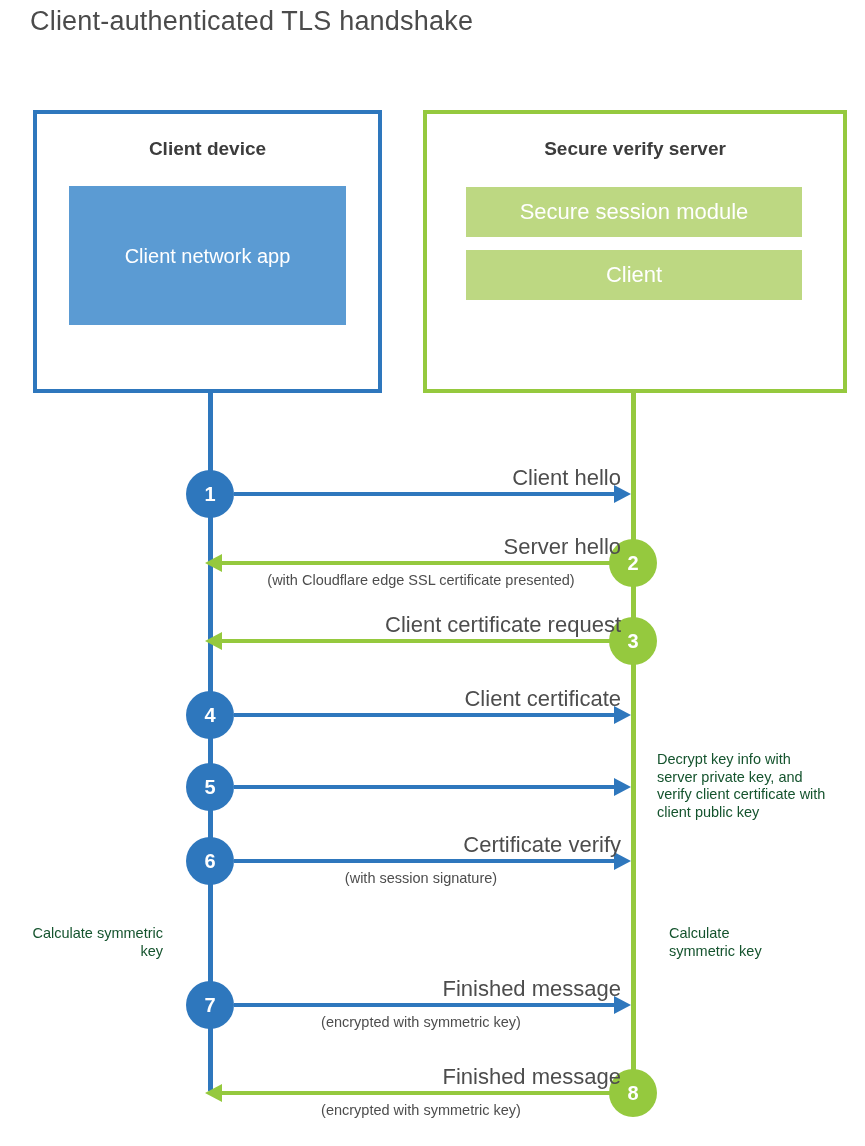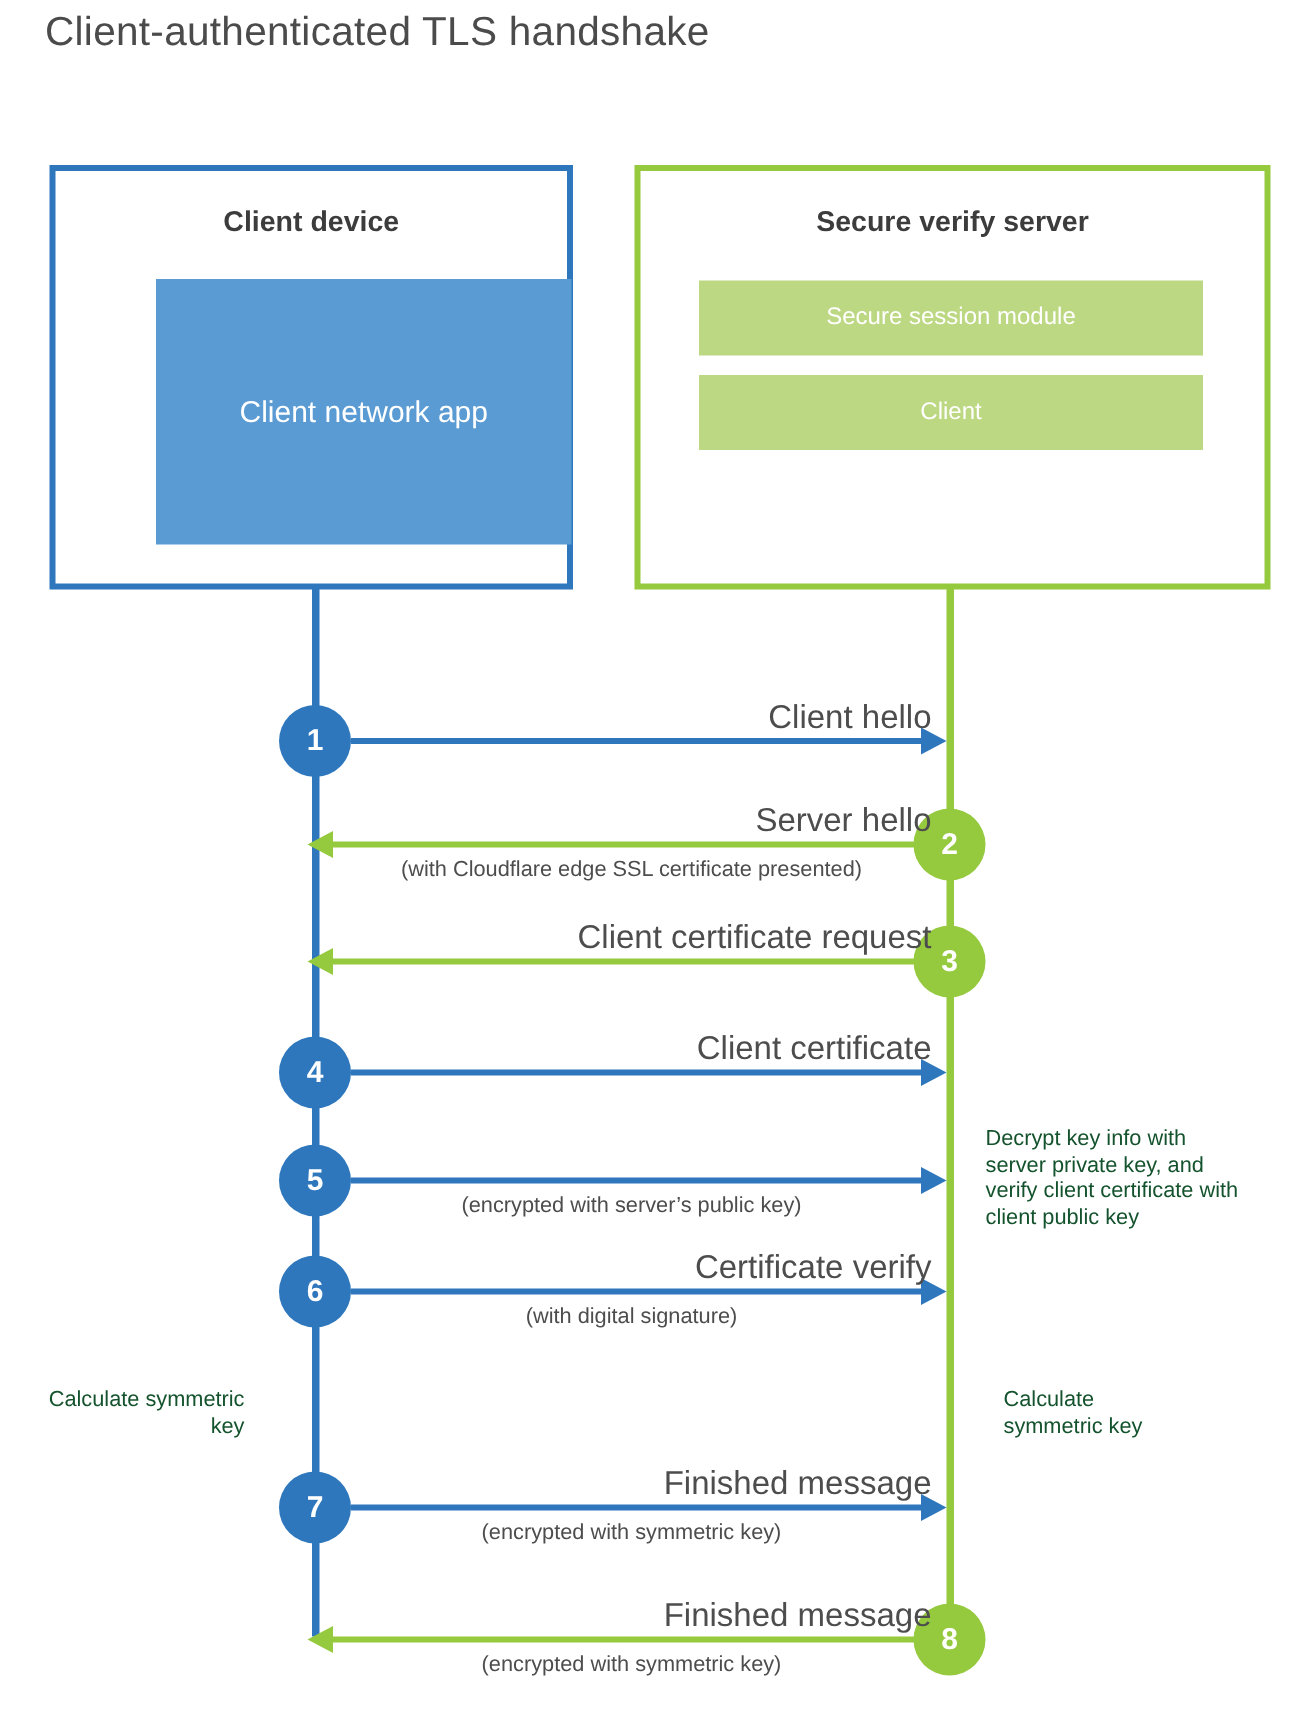--- a/index.html
+++ b/index.html
@@ -14,29 +14,29 @@
     font-size:27px;font-weight:300;color:#4b4b4b;letter-spacing:.2px;
   }
 
   
   .actor-box{position:absolute;top:110px;height:283px;box-sizing:border-box;background:#fff;}
   .client-box{left:33px;width:349px;border:4px solid #2e77bd;}
   .server-box{left:423px;width:424px;border:4px solid #95c93e;}
   .box-title{margin-top:24px;text-align:center;font-size:19px;font-weight:bold;color:#3c3c3c;}
 
   .app-rect{
-    position:absolute;left:69px;top:186px;width:277px;height:177px;background:#5b9bd3;
-    display:flex;align-items:center;justify-content:center;text-align:center;margin-left:35px;
+    position:absolute;left:69px;top:186px;width:277px;height:139px;background:#5b9bd3;
+    display:flex;align-items:center;justify-content:center;text-align:center;
   }
   .app-rect span{color:#ffffff;font-size:20px;line-height:1.3;display:block;width:170px;}
 
   .server-bar{
     position:absolute;left:466px;width:336px;height:50px;background:#bdd882;
     display:flex;align-items:center;justify-content:center;
-    color:#ffffff;font-size:16px;
+    color:#ffffff;font-size:22px;
   }
 
   
   .lifeline{position:absolute;width:5px;top:391px;}
   .lifeline.blue{left:208px;height:700px;background:#2e77bd;}
   .lifeline.green{left:631px;height:702px;background:#95c93e;}
 
   
   .circle{
     position:absolute;width:48px;height:48px;border-radius:50%;
@@ -124,29 +124,28 @@
   </div>
   <div class="shaft blue" style="left:234px;top:713px;width:380px;"></div>
   <div class="head right blue" style="left:614px;top:706px;"></div>
   <div class="msg-label" style="top:686px;">Client certificate</div>
 
   <div class="circle blue" style="left:186px;top:763px;">
     <span>5</span>
   </div>
   <div class="shaft blue" style="left:234px;top:785px;width:380px;"></div>
   <div class="head right blue" style="left:614px;top:778px;"></div>
-  <div class="msg-sub" style="top:796px;">(encrypted with server’s public key)</div>
 
   <div class="circle blue" style="left:186px;top:837px;">
     <span>6</span>
   </div>
   <div class="shaft blue" style="left:234px;top:859px;width:380px;"></div>
   <div class="head right blue" style="left:614px;top:852px;"></div>
   <div class="msg-label" style="top:832px;">Certificate verify</div>
-  <div class="msg-sub" style="top:870px;">(with digital signature)</div>
+  <div class="msg-sub" style="top:870px;">(with session signature)</div>
 
   <div class="circle blue" style="left:186px;top:981px;">
     <span>7</span>
   </div>
   <div class="shaft blue" style="left:234px;top:1003px;width:380px;"></div>
   <div class="head right blue" style="left:614px;top:996px;"></div>
   <div class="msg-label" style="top:976px;">Finished message</div>
   <div class="msg-sub" style="top:1014px;">(encrypted with symmetric key)</div>
 
   <div class="circle green" style="left:609px;top:1069px;">

